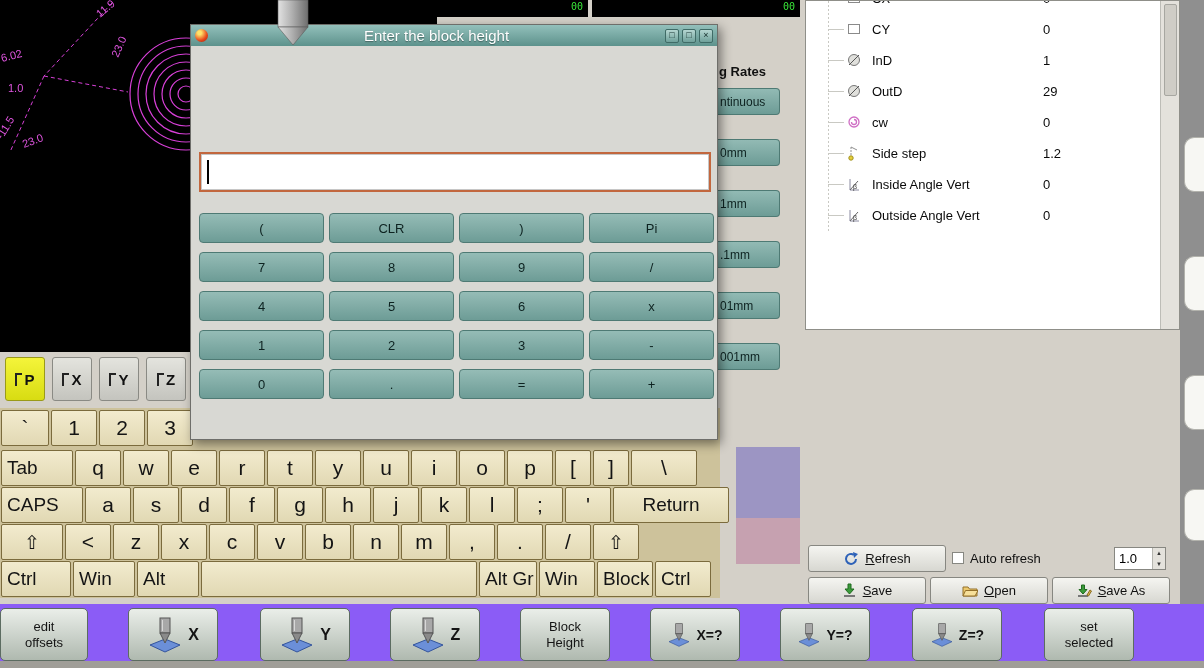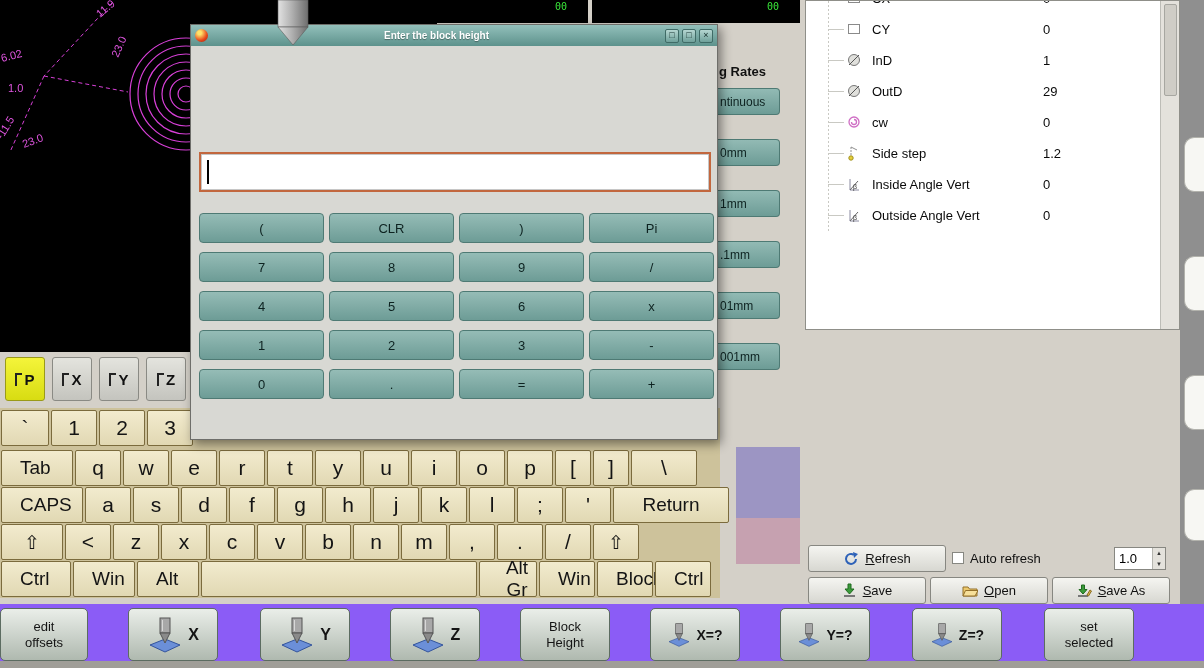--- a/index.html
+++ b/index.html
@@ -4,49 +4,49 @@
 <style>
 *{margin:0;padding:0;box-sizing:border-box}
 body{font-family:"Liberation Sans",sans-serif;background:#666}
 #root{position:relative;width:1204px;height:668px;background:#d4d0c8;overflow:hidden}
 button{font-family:inherit;cursor:default}
 
 
 .dlg{position:absolute;left:190px;top:24px;width:528px;height:416px;z-index:50;background:#d8d8d3;border:1px solid #6e6e6a;box-shadow:3px 4px 10px rgba(0,0,0,.45)}
 .dtit{height:21px;background:linear-gradient(#93c0bb,#5d928c);display:flex;align-items:center;gap:3px;padding:0 4px}
 .appicon{width:13px;height:13px;border-radius:50%;background:radial-gradient(circle at 35% 30%,#ffe26a 15%,#e8481c 60%,#991d08)}
-.dtit .t{flex:1;text-align:center;color:#fff;font-weight:bold;font-size:10px;text-shadow:0 1px 1px rgba(0,0,0,.35)}
+.dtit .t{flex:1;text-align:center;color:#fff;font-weight:normal;font-size:15px;text-shadow:0 1px 1px rgba(0,0,0,.35)}
 .wbtn{width:14px;height:14px;padding:0;font-size:9px;line-height:11px;background:linear-gradient(#b5d6d1,#6fa19b);border:1px solid #3f6b66;border-radius:2px;color:#16302d}
 .dheading{position:absolute;left:9px;top:51px;font-size:27px;color:#1b1b1b}
 .inwrap{position:absolute;left:8px;top:127px;width:512px;height:40px;background:#fff;border:2px solid #c2673e;box-shadow:inset 0 0 0 1px #c6c6c6}
 .din{position:absolute;left:0;top:0;width:100%;height:100%;border:none;outline:none;background:transparent;font-size:16px;padding-left:10px}
 .caret{position:absolute;left:6px;top:6px;width:2px;height:24px;background:#000}
 .kpad{position:absolute;left:8px;top:188px;display:grid;grid-template-columns:repeat(4,125px);grid-auto-rows:30px;column-gap:5px;row-gap:9px}
 .kpk{background:linear-gradient(#95bcb6,#6d9c96);border:1px solid #4e7a74;border-radius:4px;font-size:13px;color:#0d2220}
 .dact{position:absolute;right:10px;top:387px;display:flex;gap:8px}
 .actb{height:25px;padding:0 16px;background:linear-gradient(#cdd7d1,#a6b6b0);border:1px solid #6d7d76;border-radius:3px;font-size:13px;color:#0f0f0f}
 
 
 .jhead{position:absolute;left:719px;top:64px;font-size:13px;font-weight:bold;color:#111;z-index:1}
 .jogb{position:absolute;left:718px;width:62px;height:27px;background:linear-gradient(#92bab4,#6d9c96);border:1px solid #4e7a74;border-left:none;border-radius:0 4px 4px 0;font-size:12px;color:#0d2220;text-align:left;padding:0 0 0 2px;z-index:1}
 
 
-.dro{position:absolute;top:0;height:23px;background:#000;color:#39e639;font-family:"DejaVu Sans Mono",monospace;font-size:10px;line-height:13px;text-align:right;padding-right:21px}
+.dro{position:absolute;top:0;height:17px;background:#000;color:#39e639;font-family:"DejaVu Sans Mono",monospace;font-size:10px;line-height:13px;text-align:right;padding-right:5px}
 
 
 .axbar{position:absolute;left:0;top:352px;width:437px;height:56px;background:#d4d0c8}
 .axb{position:absolute;top:5px;width:40px;height:44px;background:linear-gradient(#e4e4de,#c4c4be);border:1px solid #8a8a84;border-radius:3px;font-size:15px;font-weight:bold;color:#111;display:flex;align-items:center;justify-content:center;gap:2px;padding:0}
 .axb.sel{background:linear-gradient(#f4f43a,#d8dc12);border-color:#9a9a18}
 .axmark{display:inline-block;width:7px;height:13px;border-left:2px solid #222;border-top:2px solid #222}
 
 
 .kbd{position:absolute;left:0;top:408px;width:720px;height:190px;background:#cdc29b}
 .krow{position:absolute;left:1px;display:flex;gap:2px}
 .kk{height:36px;background:linear-gradient(#f2ebce,#e1d8b3);border:1px solid #7b6b3d;border-radius:2px;color:#141414;display:flex;align-items:center;justify-content:center;font-size:21px;padding:0}
-.kk.mod{justify-content:flex-start;padding-left:18px;font-size:19px}
+.kk.mod{justify-content:flex-start;padding-left:5px;font-size:19px}
 .kk.cen{font-size:19px}
 
 .pblockA{position:absolute;left:736px;top:447px;width:64px;height:71px;background:#9c95c3}
 .pblockB{position:absolute;left:736px;top:518px;width:64px;height:46px;background:#c6a1b0}
 
 
 .ppanel{position:absolute;left:805px;top:0;width:375px;height:330px;background:#fff;border:1px solid #8f8f89;overflow:hidden}
 .ptree{position:absolute;left:22px;top:0;width:1px;height:232px;background:repeating-linear-gradient(to bottom,#c9c9c3 0 2px,transparent 2px 4px)}
 .prow{position:relative;height:31px}
 .prow.first{margin-top:-18px}

